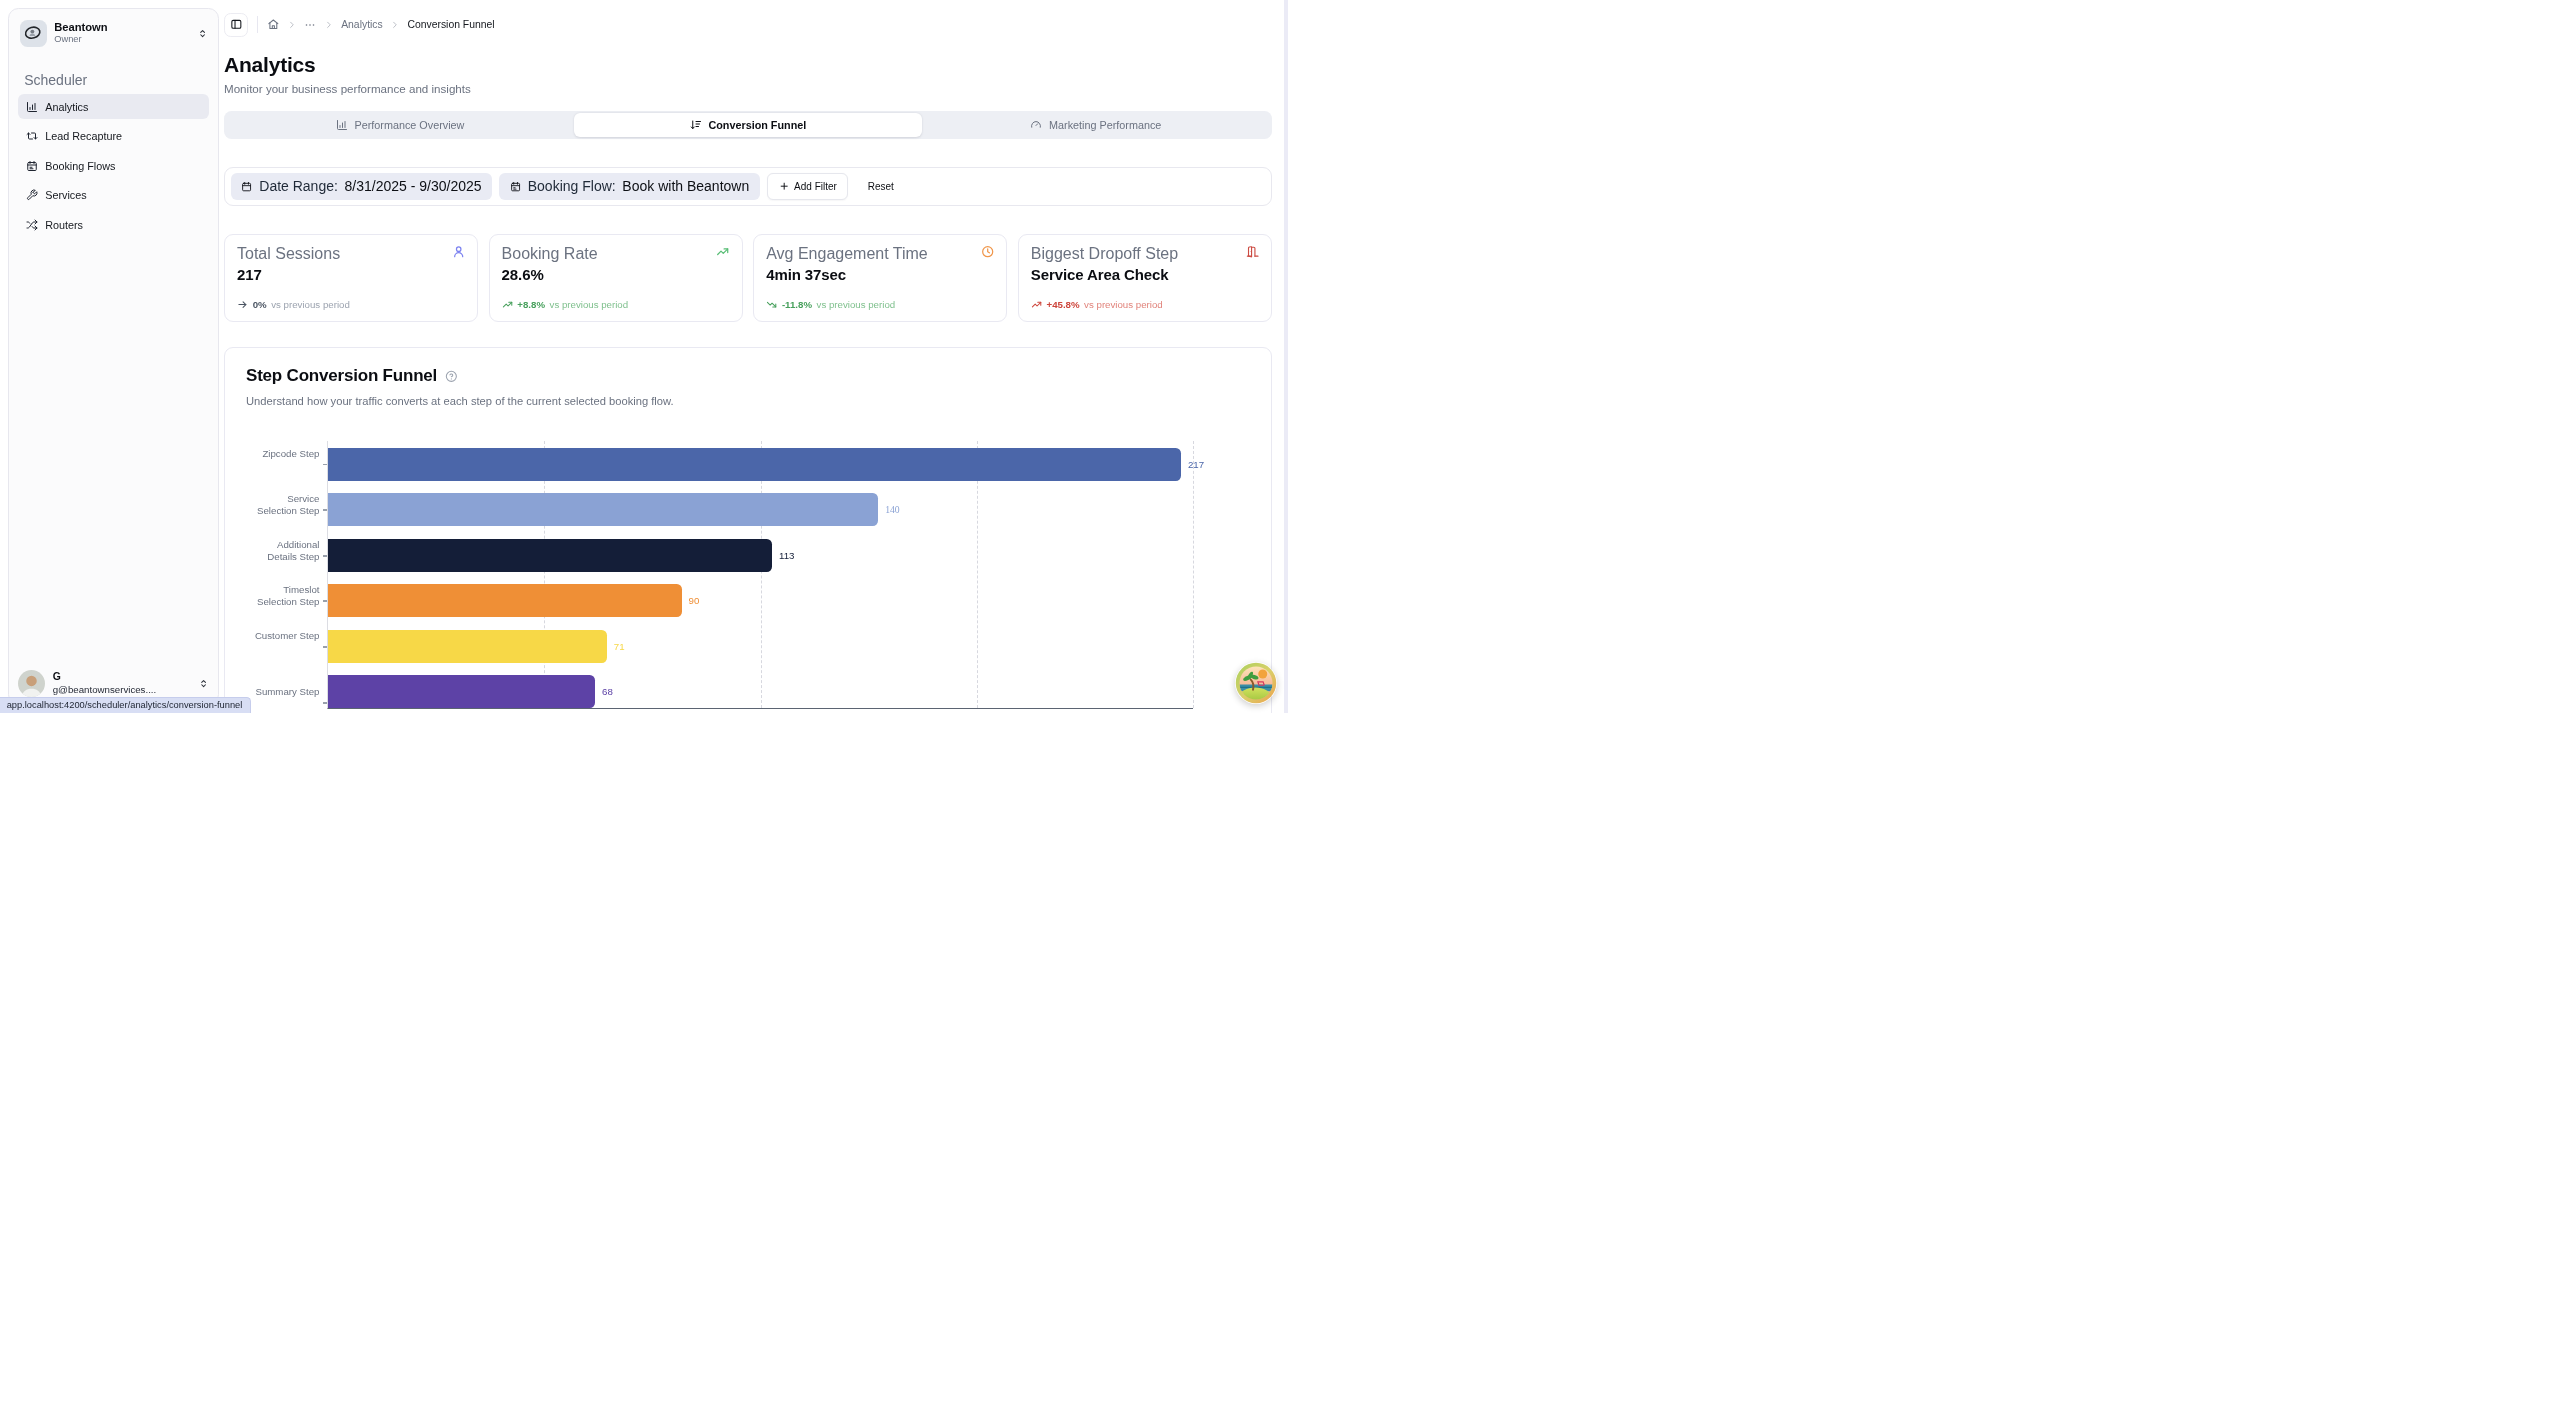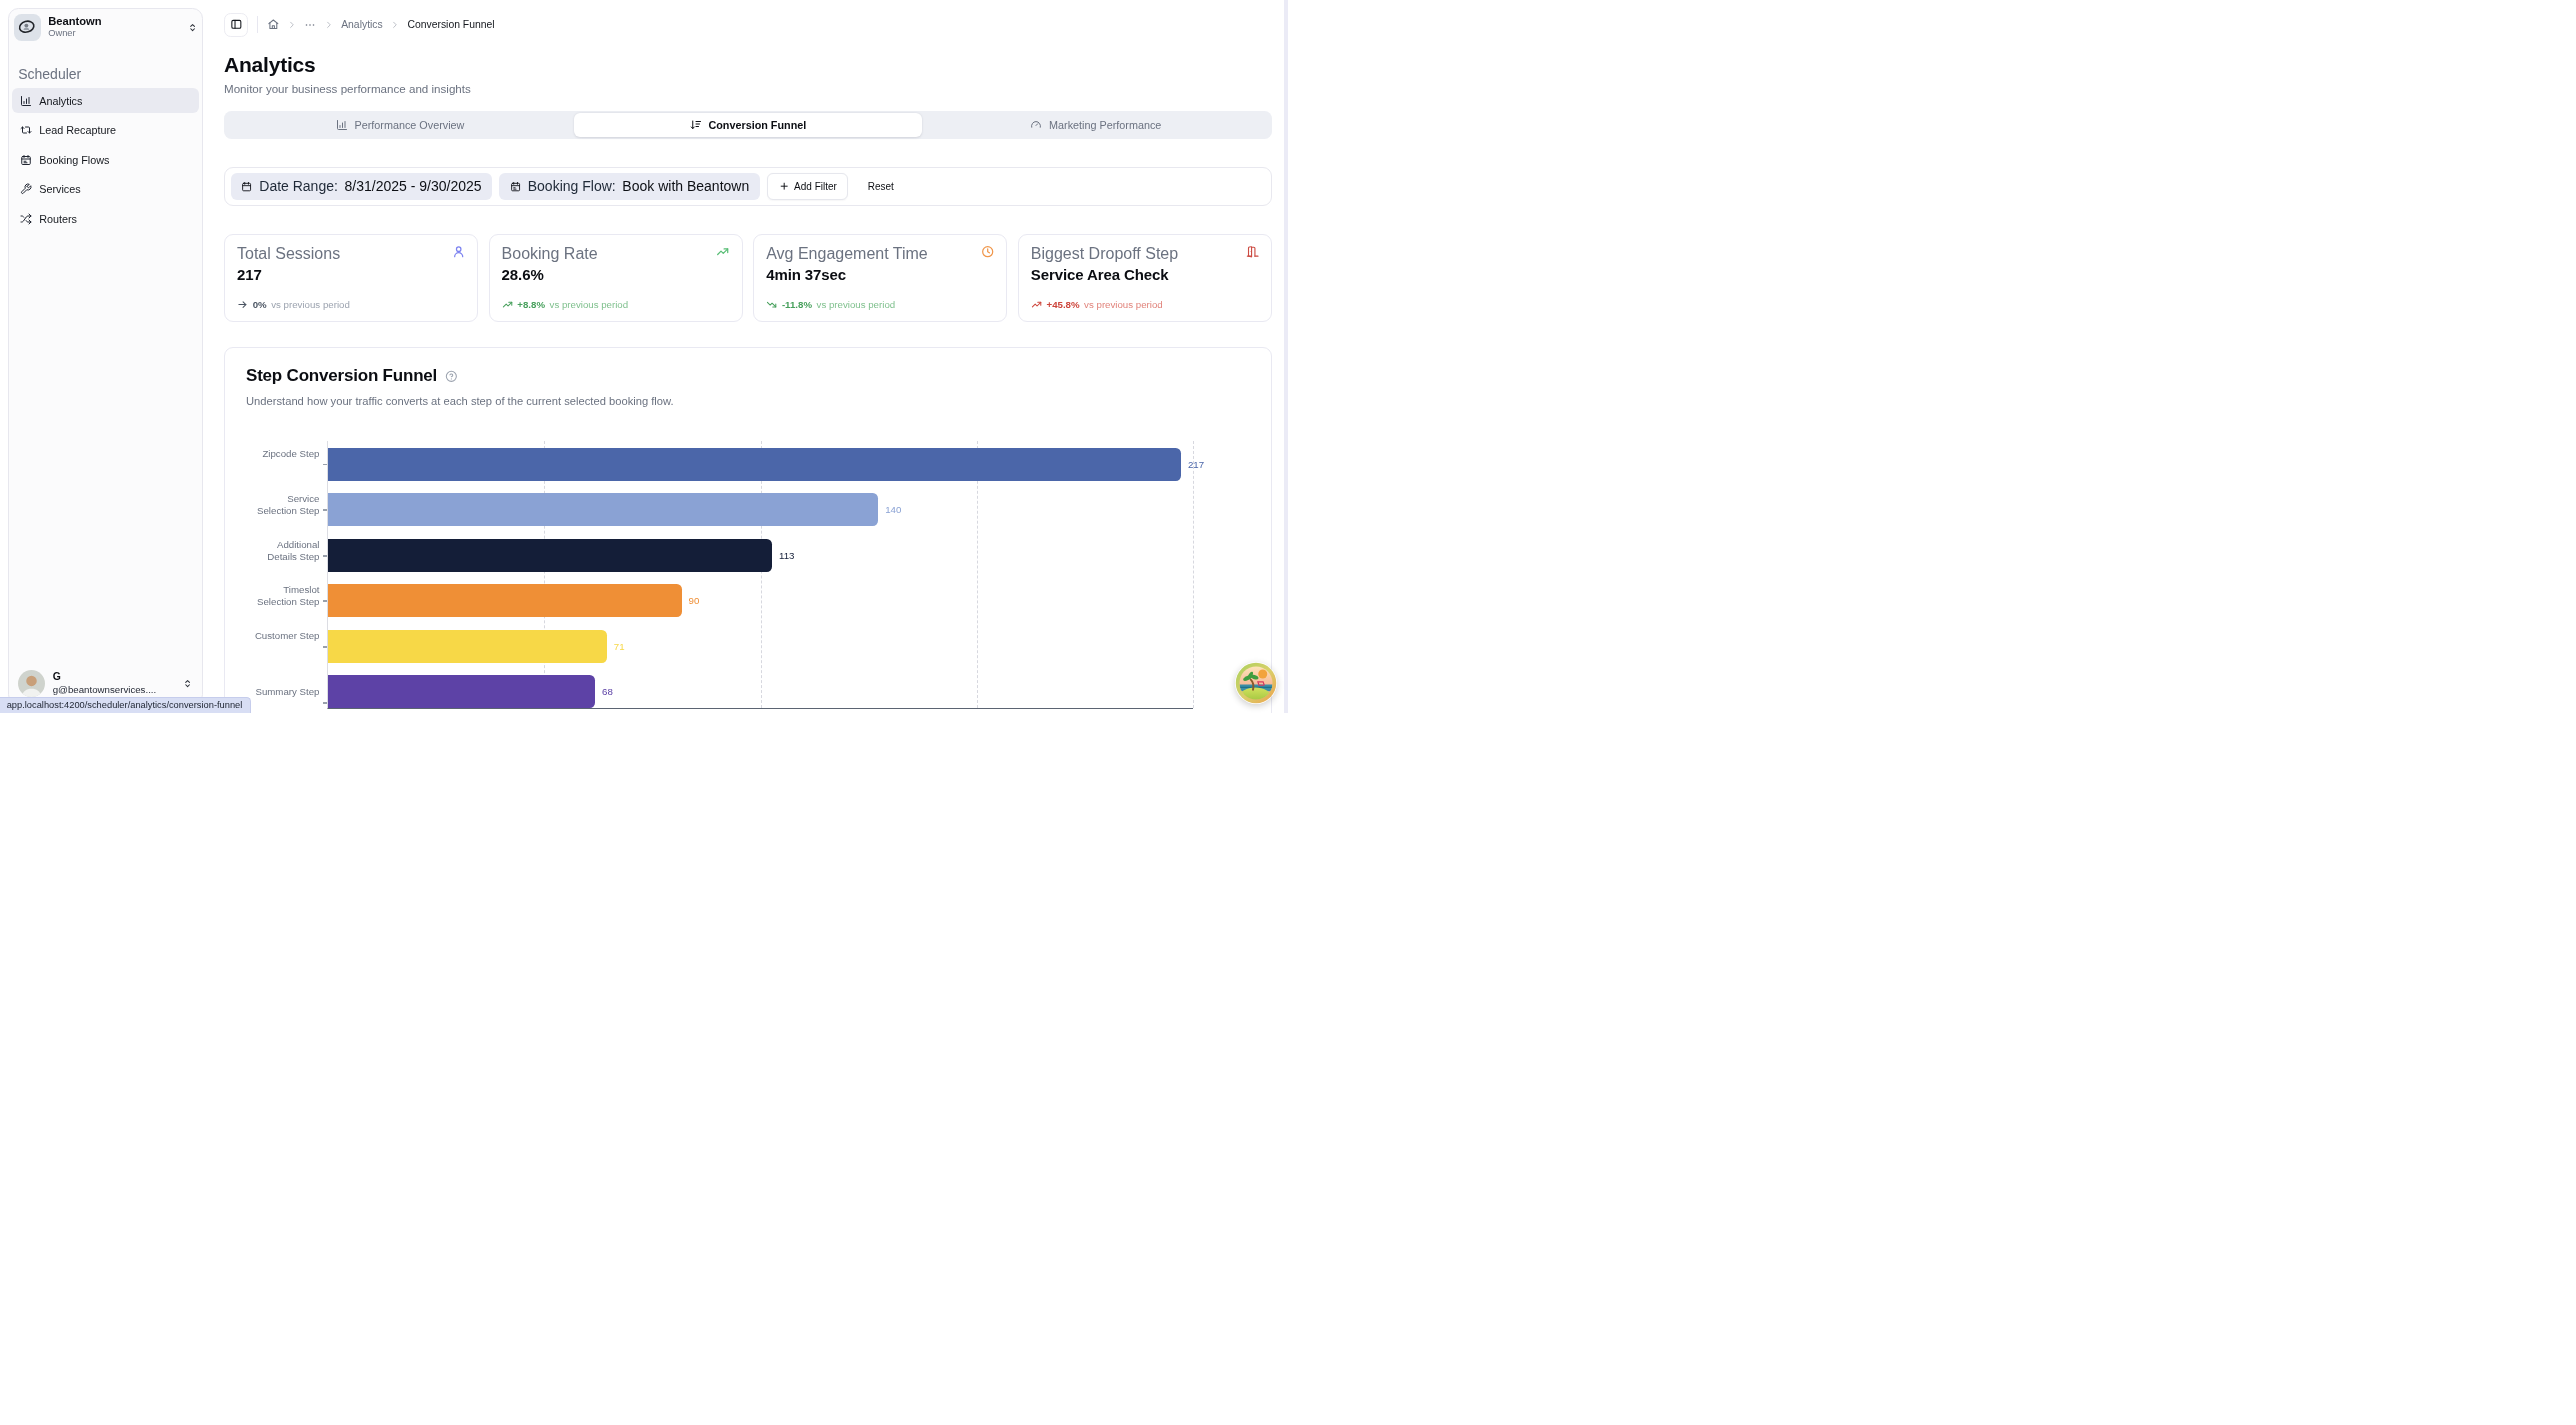--- a/index.html
+++ b/index.html
@@ -7,23 +7,23 @@
     width:1288px;height:713px;position:relative;overflow:hidden;
     background:#ffffff;
     font-family:"Liberation Sans","DejaVu Sans",sans-serif;
     color:#111827;
   }
   svg{display:block}
   .ic{flex:none}
 
   
   .sidebar{
-    position:absolute;left:8.2px;top:8.2px;width:195px;height:697px;
+    position:absolute;left:8.2px;top:8.2px;width:211px;height:697px;
     background:#fbfbfc;border:0.7px solid #e7e7ee;border-radius:10.4px;
-    padding:3px;box-sizing:border-box;z-index:10;
+    padding:9px;box-sizing:border-box;z-index:10;
   }
   .ws-row{display:flex;align-items:center;gap:7.5px;padding:1.5px 1.5px;cursor:pointer}
   .ws-logo{width:27px;height:27px;border-radius:7.5px;background:#dde2e9;display:flex;align-items:center;justify-content:center;overflow:hidden}
   .ws-text{display:flex;flex-direction:column}
   .ws-name{font-size:11.2px;font-weight:700;color:#0d0f14;line-height:13.4px}
   .ws-role{font-size:9.3px;color:#6b7280;line-height:11.2px}
   .ws-chevrons{margin-left:auto;color:#2b2f38}
   .section-label{margin:24px 0 6px 6px;font-size:14px;color:#6b7280}
   .nav-item{display:flex;align-items:center;gap:7.5px;height:25px;padding:0 7.5px;border-radius:6px;
     font-size:10.8px;color:#15181e;margin-bottom:4.5px;cursor:pointer}
@@ -452,21 +452,21 @@
           <div class="fgrid" style="left: 25%;"></div>
           <div class="fgrid" style="left: 50%;"></div>
           <div class="fgrid" style="left: 75%;"></div>
           <div class="fgrid" style="left: 100%;"></div>
           <div class="frow" style="top: 6.7px;">
             <div class="fbar" style="width: 98.6364%; background: rgb(75, 102, 169); height: 33px;"></div>
             <span class="fval" style="color: rgb(75, 102, 169);">217</span>
           </div>
           <div class="frow" style="top: 52px;">
             <div class="fbar" style="width: 63.6364%; background: rgb(138, 162, 212); height: 33px;"></div>
-            <span class="fval" style="color: rgb(138, 162, 212);">140</span>
+            <span class="fval" style="color: rgb(138, 162, 212); font-family: Liberation Serif, serif;">140</span>
           </div>
           <div class="frow" style="top: 98px;">
             <div class="fbar" style="width: 51.3636%; background: rgb(20, 30, 56); height: 33px;"></div>
             <span class="fval" style="color: rgb(20, 30, 56);">113</span>
           </div>
           <div class="frow" style="top: 143px;">
             <div class="fbar" style="width: 40.9091%; background: rgb(239, 143, 54); height: 33px;"></div>
             <span class="fval" style="color: rgb(239, 143, 54);">90</span>
           </div>
           <div class="frow" style="top: 189px;">

